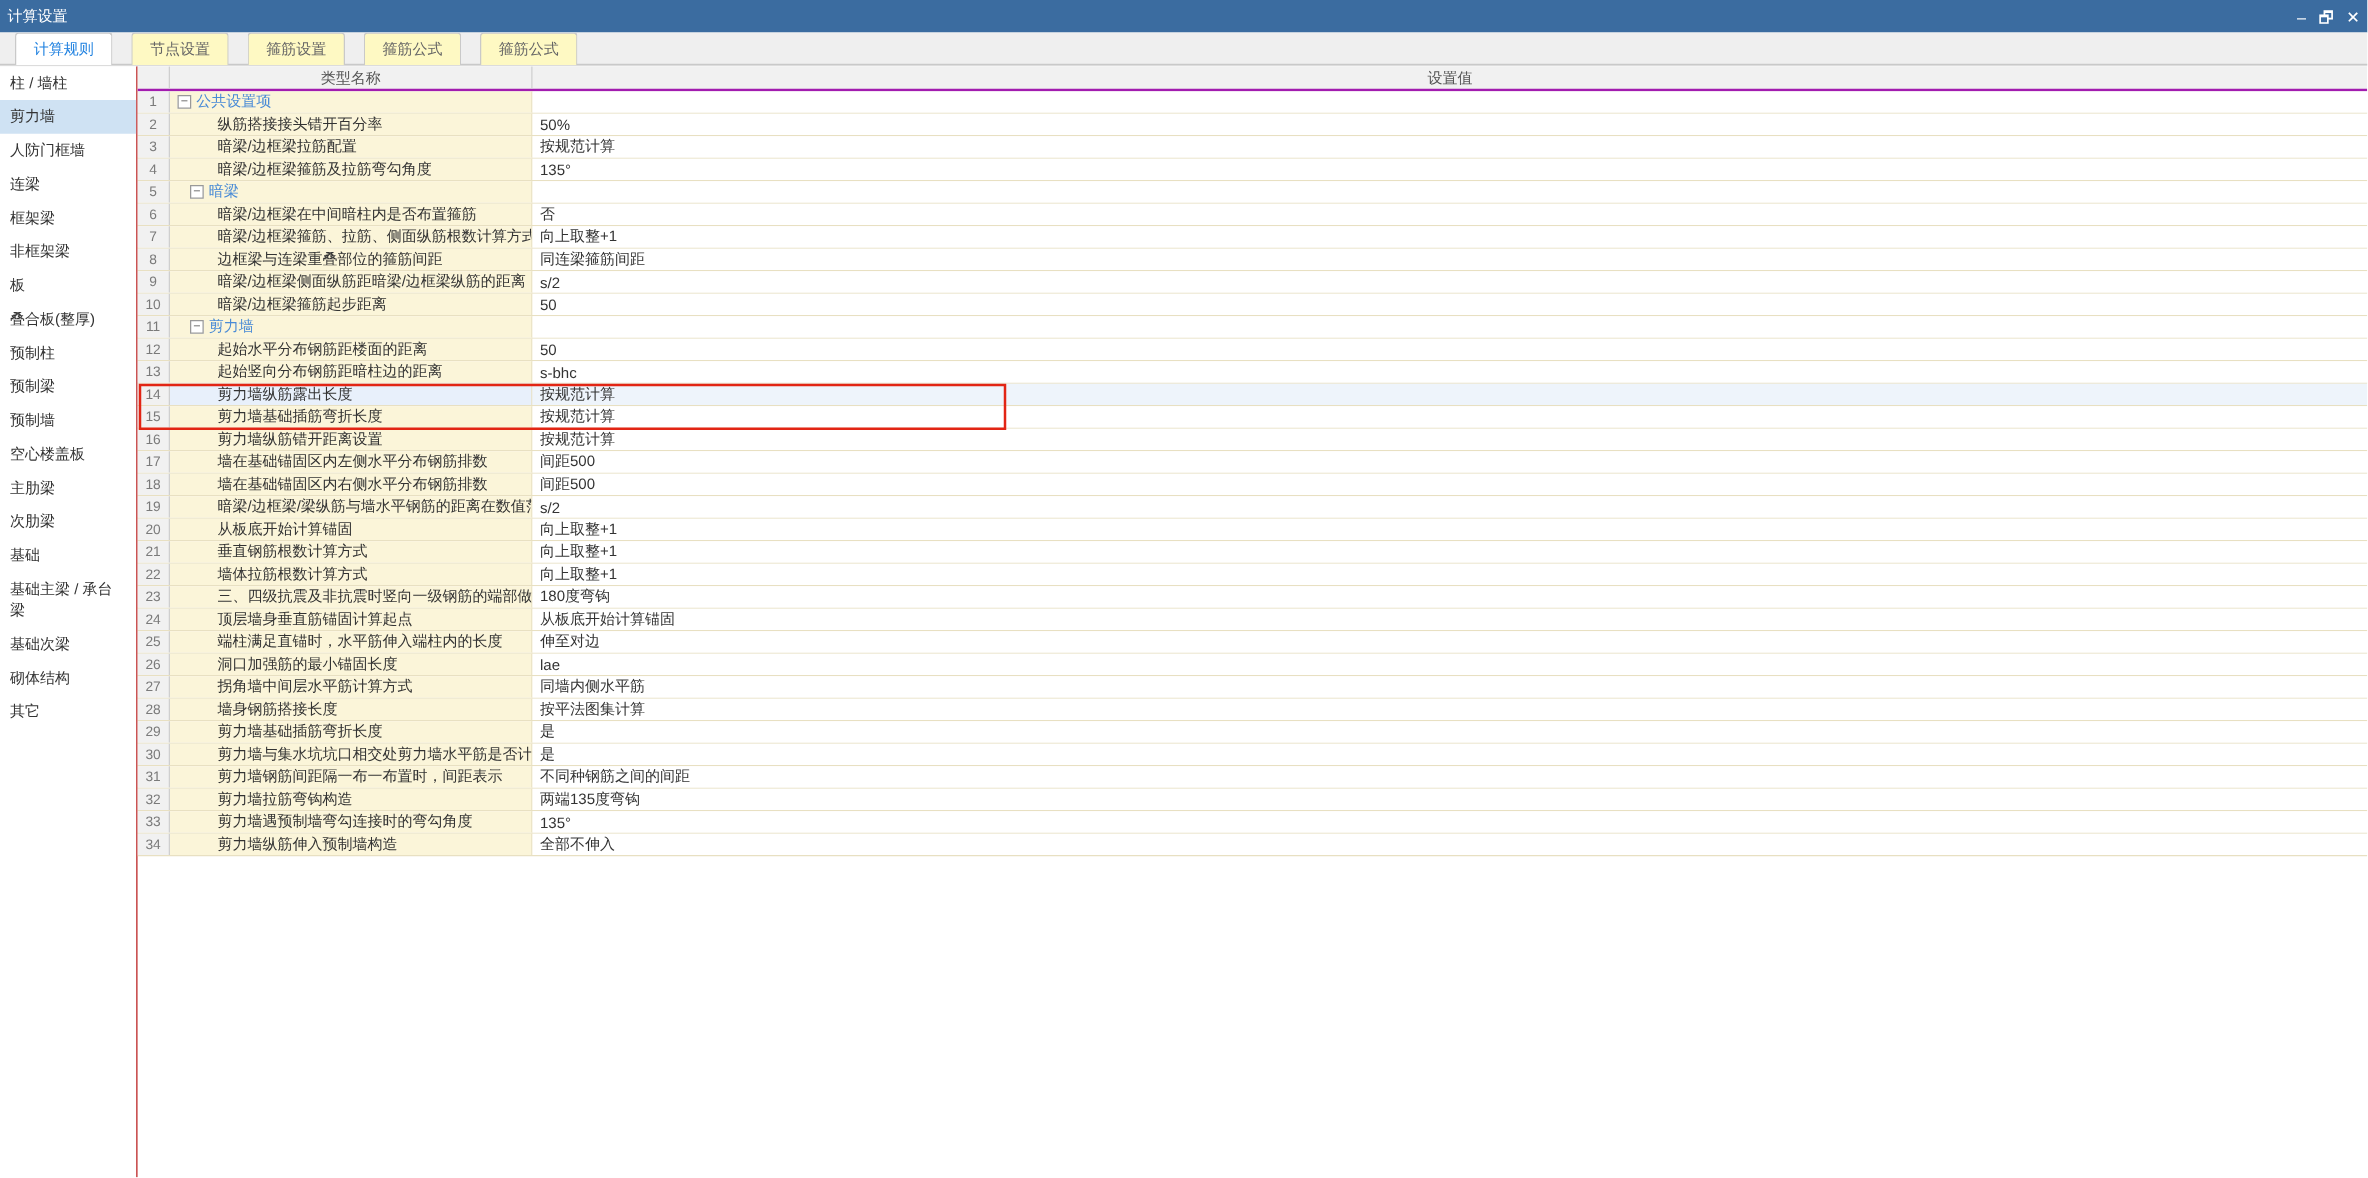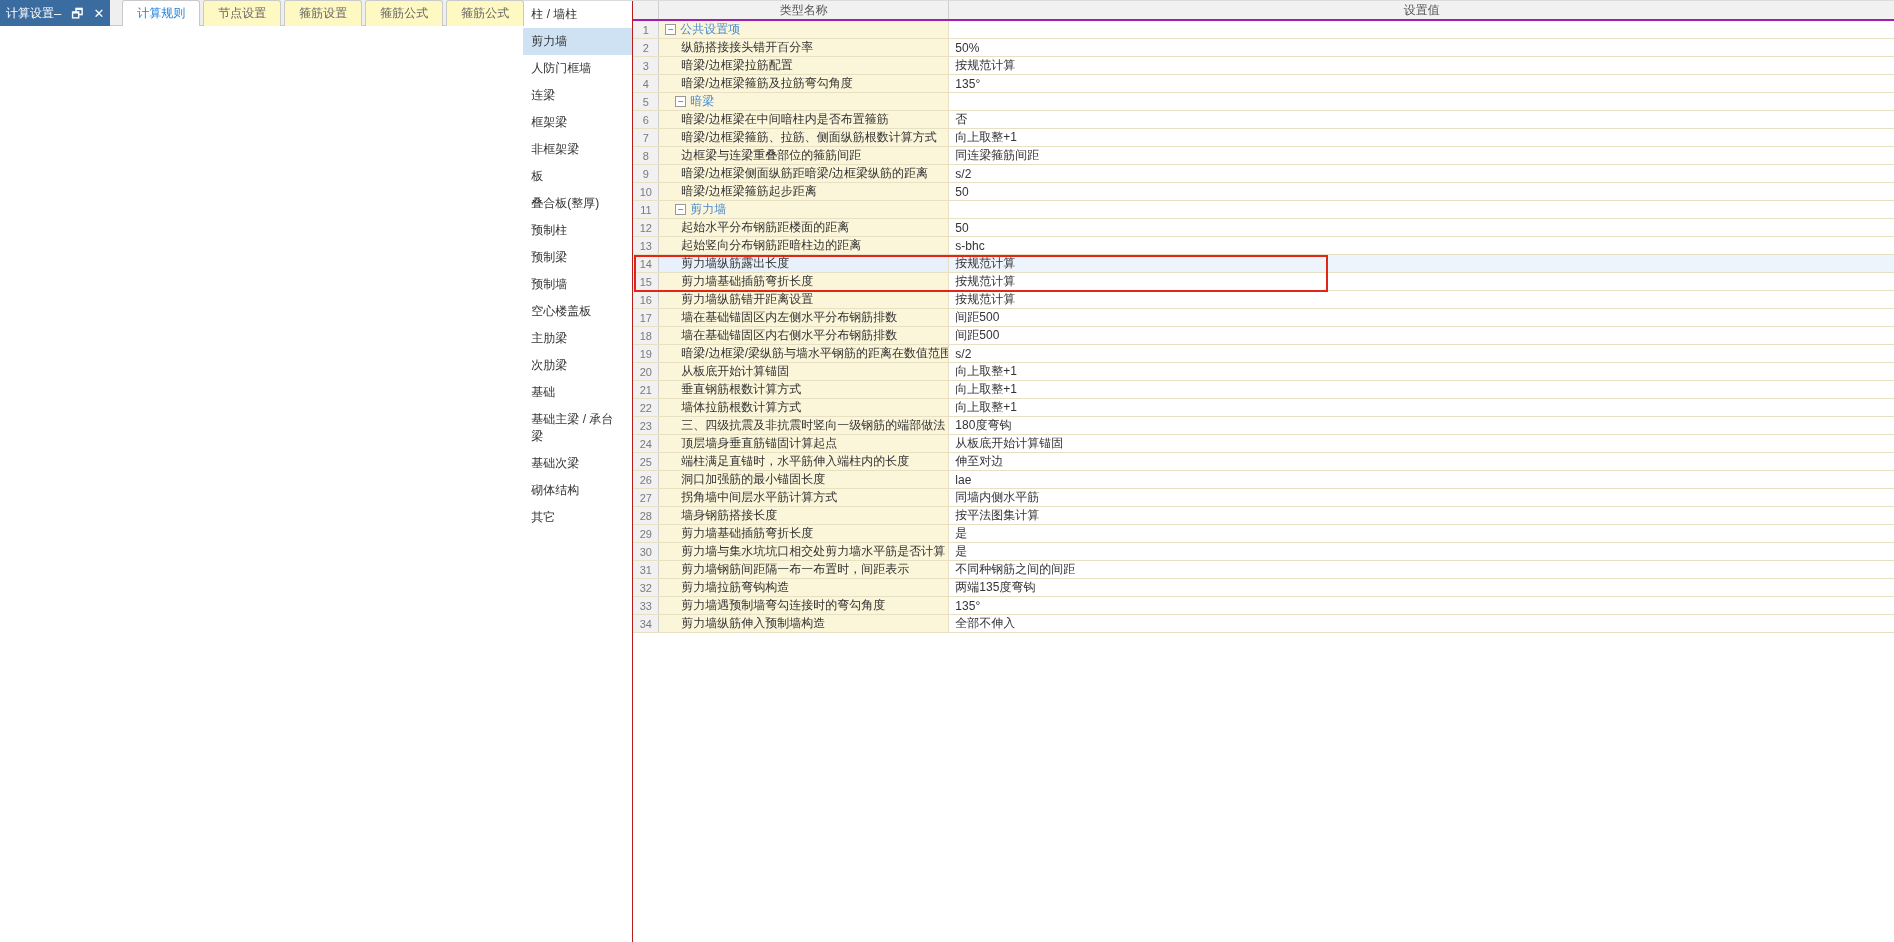--- a/index.html
+++ b/index.html
@@ -1,41 +1,41 @@
 <!DOCTYPE html>
 <html><head>
 <meta charset="utf-8">
 <style>
 *{margin:0;padding:0;box-sizing:border-box;font-family:"Microsoft YaHei",Arial,sans-serif;font-size:12px}
 html,body{width:100%;height:100%;background:#fff;overflow:hidden}
-.window{display:flex;flex-direction:row;width:1894px;height:942px;background:#fff}
+.window{display:flex;flex-direction:column;width:1894px;height:942px;background:#fff}
 .titlebar{height:26px;background:#3b6ca0;color:#fff;display:flex;align-items:center;padding:0 6px;justify-content:space-between}
 .titlebar-left{display:flex;align-items:center;gap:6px}
 .titlebar-right{display:flex;align-items:center;gap:10px}
 .ctrl-btn{color:#fff;cursor:pointer;font-size:13px;line-height:1}
-.tabs-strip{height:26px;background:#efefef;border-bottom:1px solid #c9c9c9;display:flex;align-items:flex-end;padding-left:12px;gap:4px}
+.tabs-strip{height:26px;background:#efefef;border-bottom:1px solid #c9c9c9;display:flex;align-items:flex-end;padding-left:12px;gap:16px}
 .tab{padding:4px 14px;border:1px solid #c9c9c9;border-bottom:none;background:#fef9c3;color:#666;cursor:pointer;position:relative;top:1px;border-radius:3px 3px 0 0;margin-right:-1px}
 .tab.active{background:#fff;color:#1f81e0;z-index:2}
 .body{display:flex;flex:1;overflow:hidden;border-top:1px solid #dcdcdc}
 .sidebar{width:110px;border-right:1px solid #b91c1c;overflow-y:auto;background:#fff}
 .side-item{padding:5px 8px;color:#333;cursor:pointer;border-bottom:0}
 .side-item.active{background:#cfe2f3}
 .grid-wrap{flex:1;display:flex;flex-direction:column;overflow:auto}
 .grid-header{display:flex;height:20px;background:#f1f1f1;border-bottom:2px solid #a21caf}
 .hcell-num{width:26px;border-right:1px solid #cfcfcf}
 .hcell-name{width:290px;border-right:1px solid #cfcfcf;display:flex;align-items:center;justify-content:center;color:#555}
 .hcell-val{flex:1;display:flex;align-items:center;justify-content:center;color:#555}
 .grid-body{flex:1;overflow:auto;position:relative}
 .row{display:flex;height:18px;border-bottom:1px solid #e8e0c2;position:relative}
 .row.group .ncell{color:#4a8bd6;font-weight:400}
 .cell-num{width:26px;background:#f1f1f1;color:#7a7a7a;display:flex;align-items:center;justify-content:center;border-right:1px solid #cfcfcf;font-size:11px}
 .ncell{width:290px;background:#fbf5d9;display:flex;align-items:center;padding-left:6px;border-right:1px solid #e8e0c2;color:#333;white-space:nowrap;overflow:hidden}
 .vcell{flex:1;background:#fff;display:flex;align-items:center;padding-left:6px;color:#333;white-space:nowrap}
 .toggle{display:inline-flex;width:11px;height:11px;border:1px solid #999;align-items:center;justify-content:center;font-size:10px;line-height:1;color:#666;margin-right:4px;background:#fff}
-.indent2{padding-left:22px}
+.indent2{padding-left:38px}
 .highlight-box{position:absolute;left:1px;width:694px;height:37px;border:2px solid #e22514;pointer-events:none;z-index:50}
 .row.sel .ncell{background:#e8f0fb}
 .row.sel .vcell{background:#eef4fb}
 </style>
 </head>
 <body>
 <div class="window">
 
   <div class="titlebar">
     <div class="titlebar-left">

